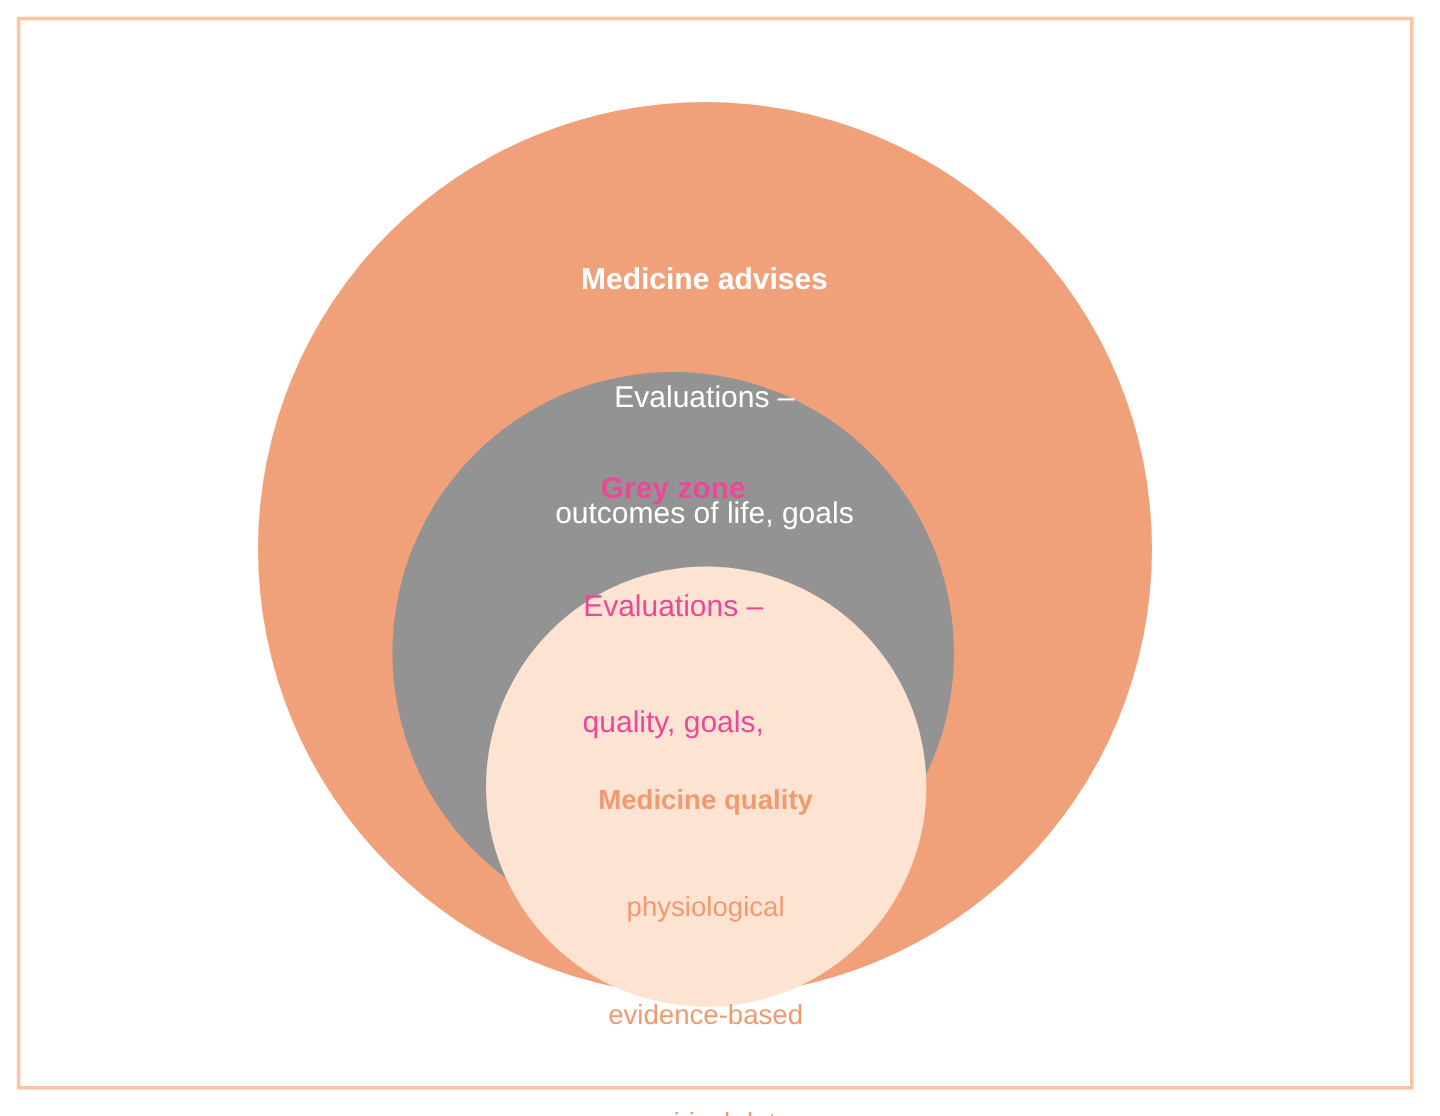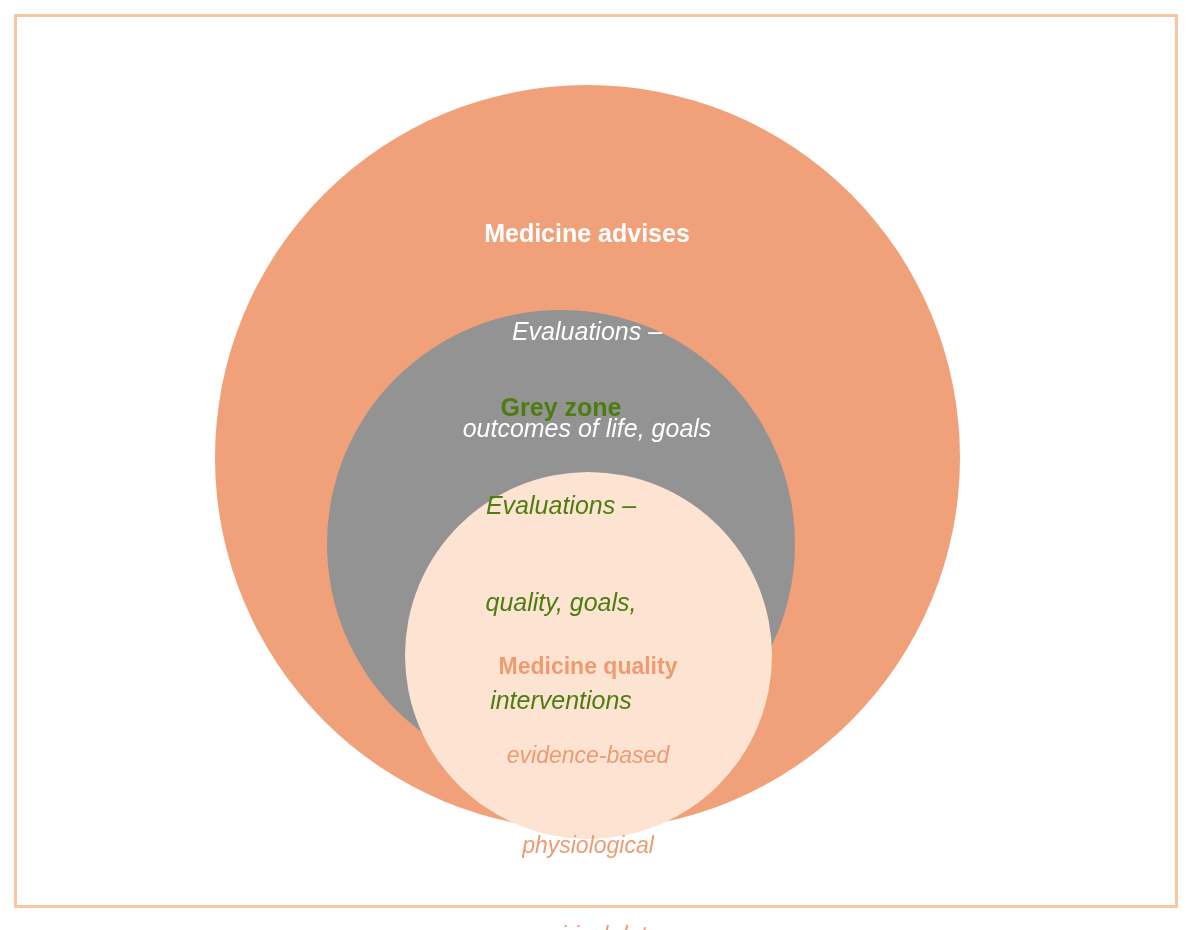--- a/index.html
+++ b/index.html
@@ -80,21 +80,20 @@
     white-space: pre;
   }
 
   .label-title {
     font-weight: bold;
     display: block;
   }
   .label-line {
     font-weight: normal;
     display: block;
-    font-style: italic;
   }
 
   
   #label-outer {
     left: 287px;
     top: 152px;
     width: 600px;
     color: #ffffff;
     font-size: 25px;
   }
@@ -131,28 +130,27 @@
     <div class="circle" id="circle-middle" style="background: rgb(147, 147, 147);"></div>
 
     <div class="circle" id="circle-inner" style="background: rgb(253, 228, 210);"></div>
 
     <div class="label-block" id="label-outer" style="color: rgb(255, 255, 255);">
       <span class="label-title">Medicine advises</span>
       <span class="label-line">Evaluations –</span>
       <span class="label-line">outcomes of life, goals</span>
     </div>
 
-    <div class="label-block" id="label-middle" style="color: #4d7c0f;">
+    <div class="label-block" id="label-middle" style="color: #ec4899;">
       <span class="label-title">Grey zone</span>
       <span class="label-line">Evaluations –</span>
       <span class="label-line">quality, goals,</span>
-      <span class="label-line">interventions</span>
     </div>
 
     <div class="label-block" id="label-inner" style="color: rgb(240, 154, 114);">
       <span class="label-title">Medicine quality</span>
+      <span class="label-line">physiological</span>
       <span class="label-line">evidence-based</span>
-      <span class="label-line">physiological</span>
       <span class="label-line">empirical data</span>
     </div>
 
   </div>
 </div>
 
 </body></html>

